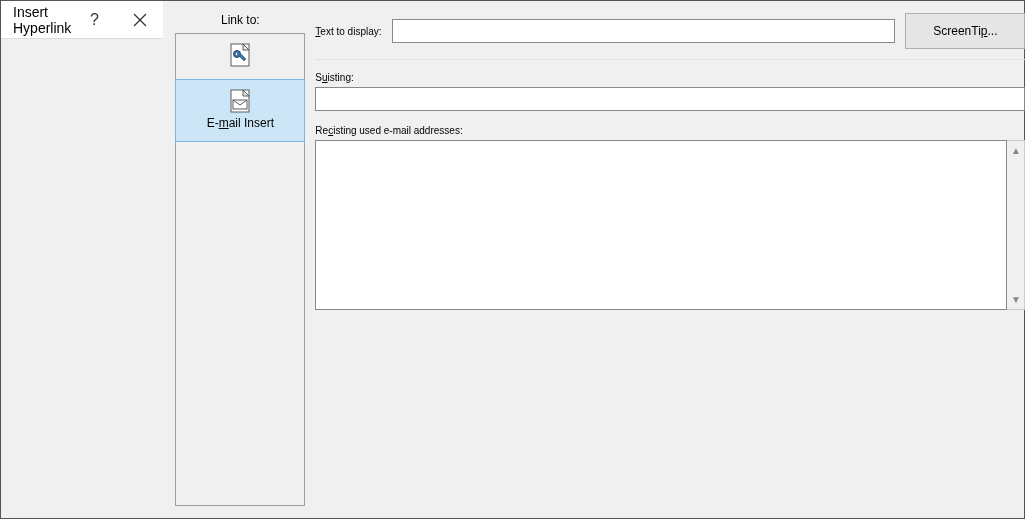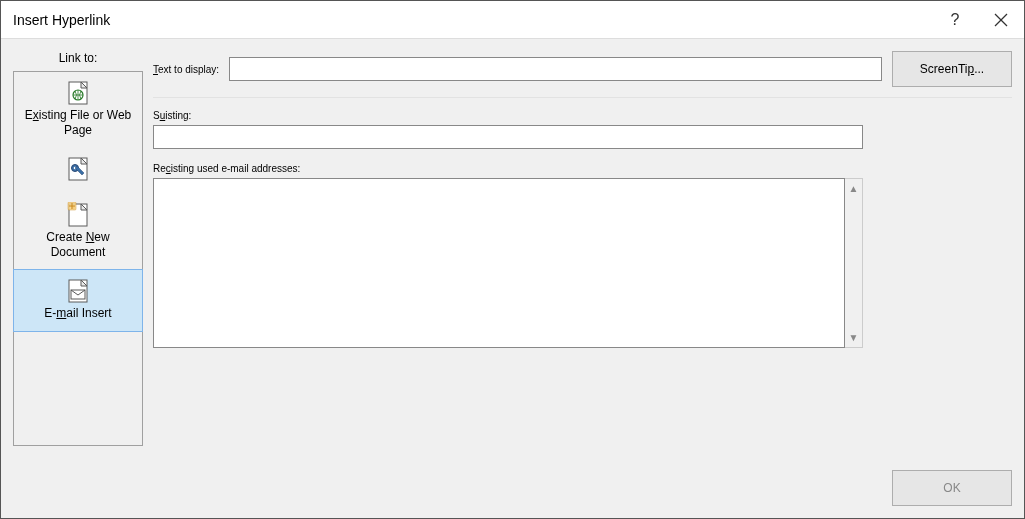--- a/index.html
+++ b/index.html
@@ -10,21 +10,20 @@
       width: 1025px;
       height: 519px;
       overflow: hidden;
     }
     .dialog {
       width: 1025px;
       height: 519px;
       background: #f0f0f0;
       border: 1px solid #555;
       display: flex;
-      flex-direction: column;
     }
     .titlebar {
       height: 38px;
       background: #fff;
       border-bottom: 1px solid #ddd;
       display: flex;
       align-items: center;
       padding-left: 12px;
     }
     .titlebar .title {
@@ -171,56 +170,33 @@
         </svg>
     </div>
   </div>
 
   <div class="body">
 
     <div class="sidebar-wrap">
       <div class="sidebar-label">Link to:</div>
       <div class="sidebar">
 
-        <div class="side-item">
-          <div class="icon-wrap">
-            <svg class="doc-icon" viewBox="0 0 22 26">
-                <rect x="2" y="2" width="18" height="22" fill="#fff" stroke="#5a5a5a"></rect>
-                <polygon points="14,2 20,8 14,8" fill="#e9e9e9" stroke="#5a5a5a"></polygon>
-                <circle cx="11" cy="15" r="5" fill="none" stroke="#2a7a2a" stroke-width="1.2"></circle>
-                <path d="M6 15 h10 M11 10 v10 M8 11 q3 4 0 8 M14 11 q-3 4 0 8" fill="none" stroke="#2a7a2a" stroke-width="0.8"></path>
-              </svg>
-          </div>
-          <div class="txt"><span>E</span><span class="u">x</span><span>isting File or Web Page</span></div>
-        </div>
 
         <div class="side-item">
           <div class="icon-wrap">
             <svg class="doc-icon" viewBox="0 0 22 26">
                 <rect x="2" y="2" width="18" height="22" fill="#fff" stroke="#5a5a5a"></rect>
                 <polygon points="14,2 20,8 14,8" fill="#e9e9e9" stroke="#5a5a5a"></polygon>
                 <circle cx="8" cy="12" r="3.5" fill="#3a6ea5" stroke="#2a4a75"></circle>
                 <circle cx="8" cy="12" r="1.3" fill="#fff"></circle>
                 <polygon points="10,10 17,17 15,19 8,12" fill="#3a6ea5" stroke="#2a4a75" stroke-width="0.5"></polygon>
               </svg>
           </div>
         </div>
 
-        <div class="side-item">
-          <div class="icon-wrap">
-            <svg class="doc-icon" viewBox="0 0 22 26">
-                <rect x="2" y="2" width="18" height="22" fill="#fff" stroke="#5a5a5a"></rect>
-                <polygon points="14,2 20,8 14,8" fill="#e9e9e9" stroke="#5a5a5a"></polygon>
-                <path d="M4 4 l3 3 M4 7 l3 -3 M7 4 l0 3" stroke="#e8a33d" stroke-width="1.4" fill="none"></path>
-                <rect x="1" y="0" width="8" height="8" fill="#f7d488" stroke="#c98a20" stroke-width="0.5" rx="1" opacity="0.85"></rect>
-                <path d="M5 1 l0 6 M2 4 l6 0" stroke="#c98a20" stroke-width="1"></path>
-              </svg>
-          </div>
-          <div class="txt"><span>Create </span><span class="u">N</span><span>ew Document</span></div>
-        </div>
 
         <div class="side-item selected">
           <div class="icon-wrap">
             <svg class="doc-icon" viewBox="0 0 22 26">
                 <rect x="2" y="2" width="18" height="22" fill="#fff" stroke="#5a5a5a"></rect>
                 <polygon points="14,2 20,8 14,8" fill="#e9e9e9" stroke="#5a5a5a"></polygon>
                 <rect x="4" y="12" width="14" height="9" fill="#fff" stroke="#5a5a5a"></rect>
                 <path d="M4 12 l7 5 l7 -5" fill="none" stroke="#5a5a5a"></path>
               </svg>
           </div>

